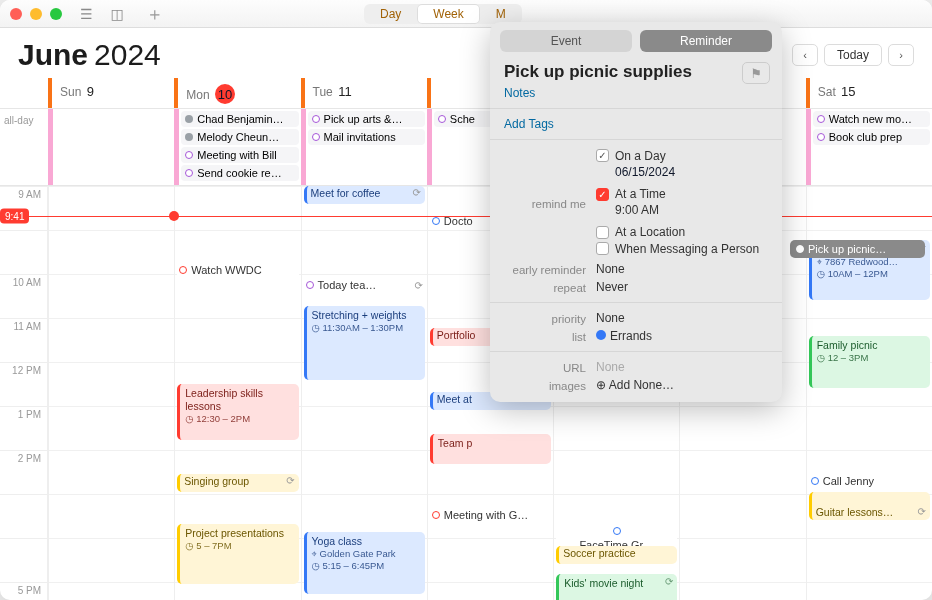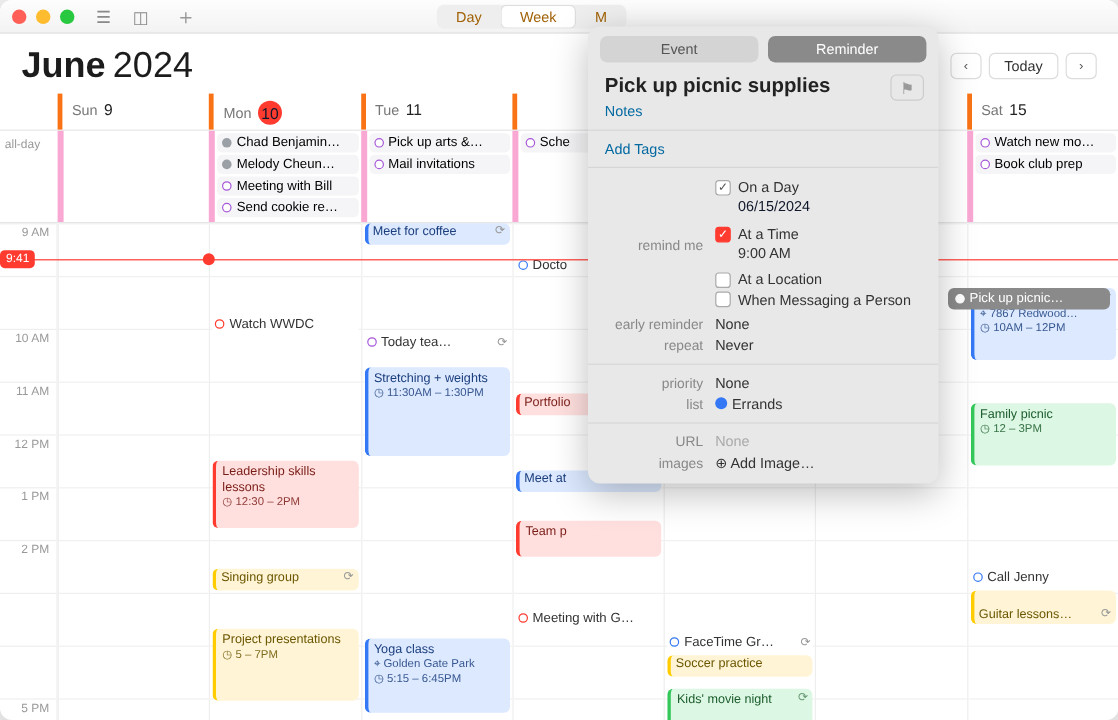--- a/index.html
+++ b/index.html
@@ -266,21 +266,21 @@
         <div class="hslot"></div>
         <div class="hslot"></div>
         <div class="hslot"></div>
         <div class="hslot"></div>
         <div class="hslot"></div>
         <div class="hslot"></div>
         <div class="hslot"></div>
         <div class="hslot"></div>
         <div class="hslot"></div>
         <div class="hslot"></div>
-        <div class="tiny" style="top: 340px; height: 18px;">
+        <div class="tiny" style="top: 340px; height: 18px; flex-direction: column;">
           <span class="dot ring c-blue"></span>
           <span>FaceTime Gr…</span>
           <span class="rec">⟳</span>
         </div>
         <div class="event ev-yellow" style="padding: 1px 4px; top: 360px; height: 18px;"><span>Soccer practice</span></div>
         <div class="event ev-green" style="top: 388px; height: 40px;">
           <div class="ev-title">Kids' movie night</div>
           <span style="position: absolute; right: 4px; top: 2px; font-size: 10px; opacity: 0.6;">⟳</span>
         </div>
       </div>
@@ -386,17 +386,17 @@
         <div class="plabel">list</div>
         <div class="pval"><span class="listdot"></span><span>Errands</span></div>
       </div>
   <div class="psep"></div>
   <div class="prow">
         <div class="plabel">URL</div>
         <div class="pval" style="color:#aaa">None</div>
       </div>
   <div class="prow" style="padding-bottom:10px">
         <div class="plabel">images</div>
-        <div class="pval">⊕ <span>Add Image…</span></div>
+        <div class="pval">⊕ <span>Add None…</span></div>
       </div>
 </div>
 
 </div>
 
 </body></html>

